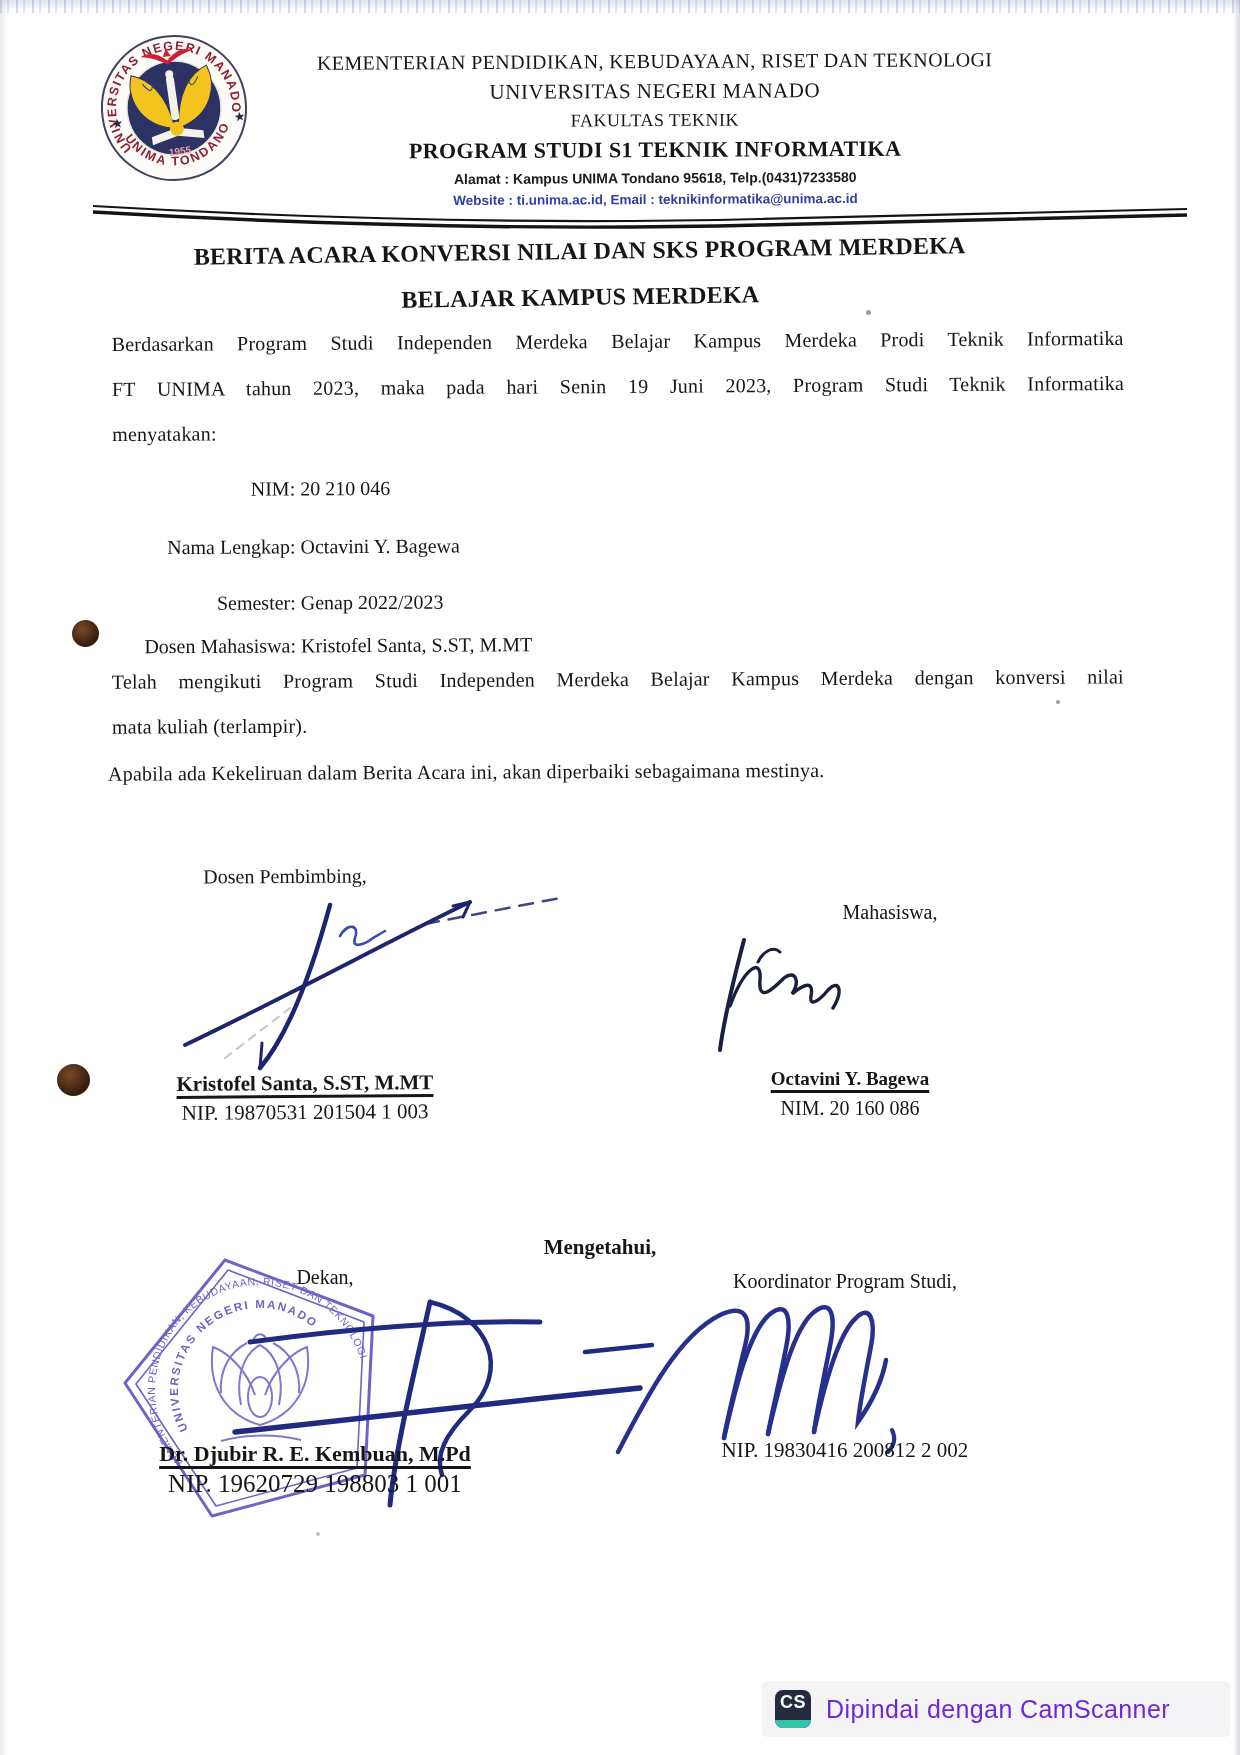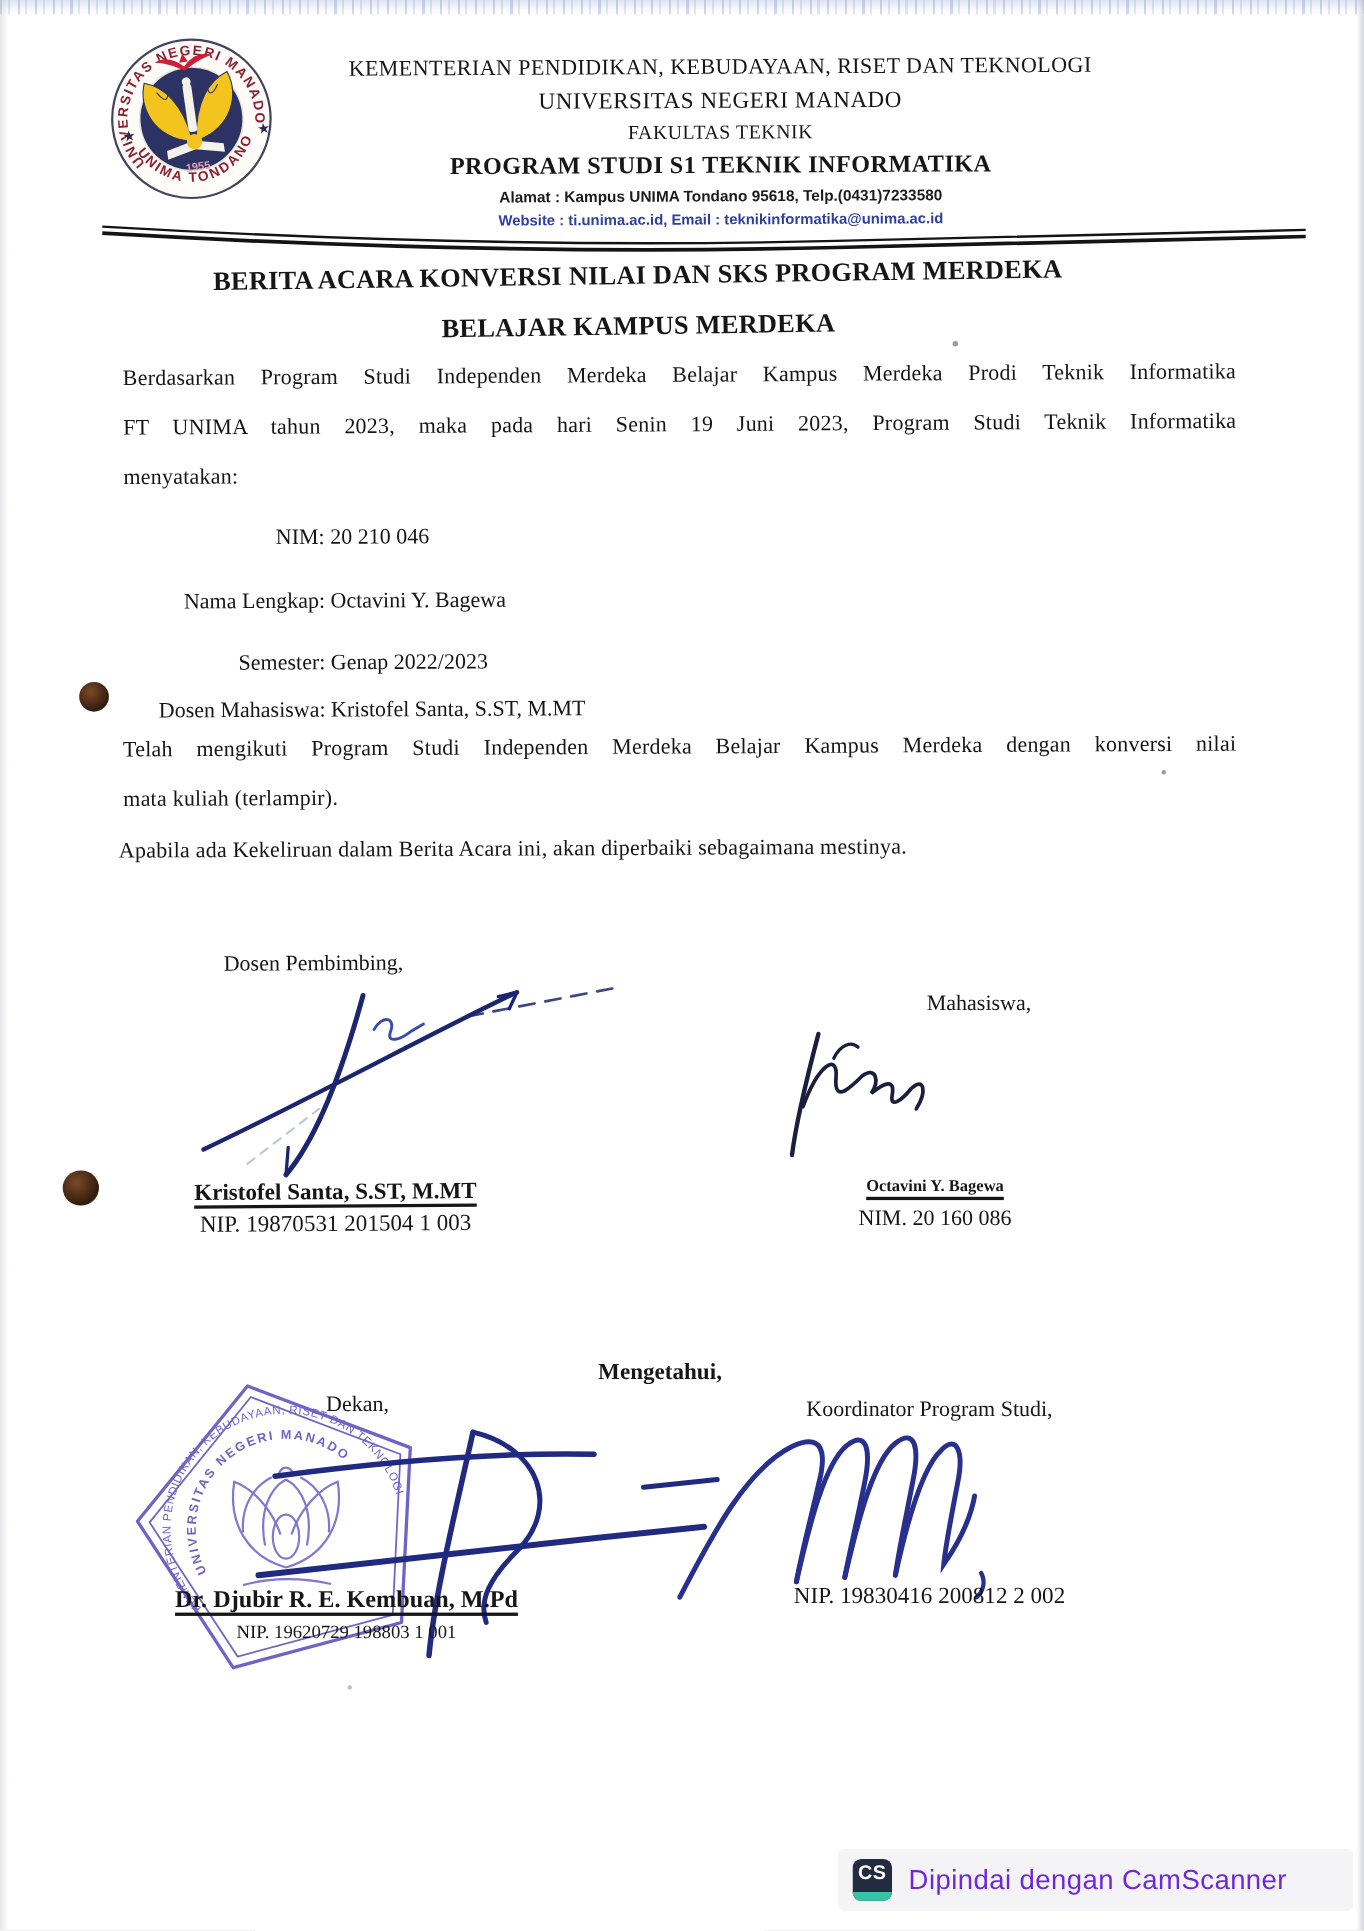--- a/index.html
+++ b/index.html
@@ -57,25 +57,25 @@
   .role-koor  { left:700px; top:1270px; width:290px; }
   .ack { position:absolute; left:440px; top:1235px; width:320px; text-align:center;
          font-weight:bold; font-size:21px; }
 
   .sigblock { position:absolute; text-align:center; }
   .sigblock .sname { font-weight:bold; text-decoration:underline; text-decoration-thickness:2.5px; text-underline-offset:5px; }
   .sb-left  { left:150px; top:1068px; width:310px; transform:rotate(-0.4deg); }
   .sb-left  .sname { font-size:21px; line-height:30px; }
   .sb-left  .sid   { font-size:21px; line-height:29px; }
   .sb-right { left:700px; top:1064px; width:300px; }
-  .sb-right .sname { font-size:15px; line-height:30px; }
+  .sb-right .sname { font-size:19px; line-height:30px; }
   .sb-right .sid   { font-size:20px; line-height:29px; }
   .sb-dean  { left:130px; top:1438px; width:370px; }
   .sb-dean  .sname { font-size:22px; line-height:31px; }
-  .sb-dean  .sid   { font-size:17px; line-height:29px; }
+  .sb-dean  .sid   { font-size:25px; line-height:29px; }
   .sb-koor  { left:660px; top:1436px; width:370px; }
   .sb-koor  .sname { font-size:21px; line-height:31px; }
   .sb-koor  .sid   { font-size:21px; line-height:29px; }
 
   .sigsvg, .stampsvg { position:absolute; }
 
   
   .footer-bar { position:absolute; left:762px; top:1681px; width:468px; height:56px;
     background:#f4f4f6; border-radius:5px; display:flex; align-items:center; gap:15px; padding-left:13px; box-sizing:border-box; }
   .cs-icon { position:relative; width:36px; height:38px; border-radius:8px; overflow:hidden; flex:0 0 auto; }

